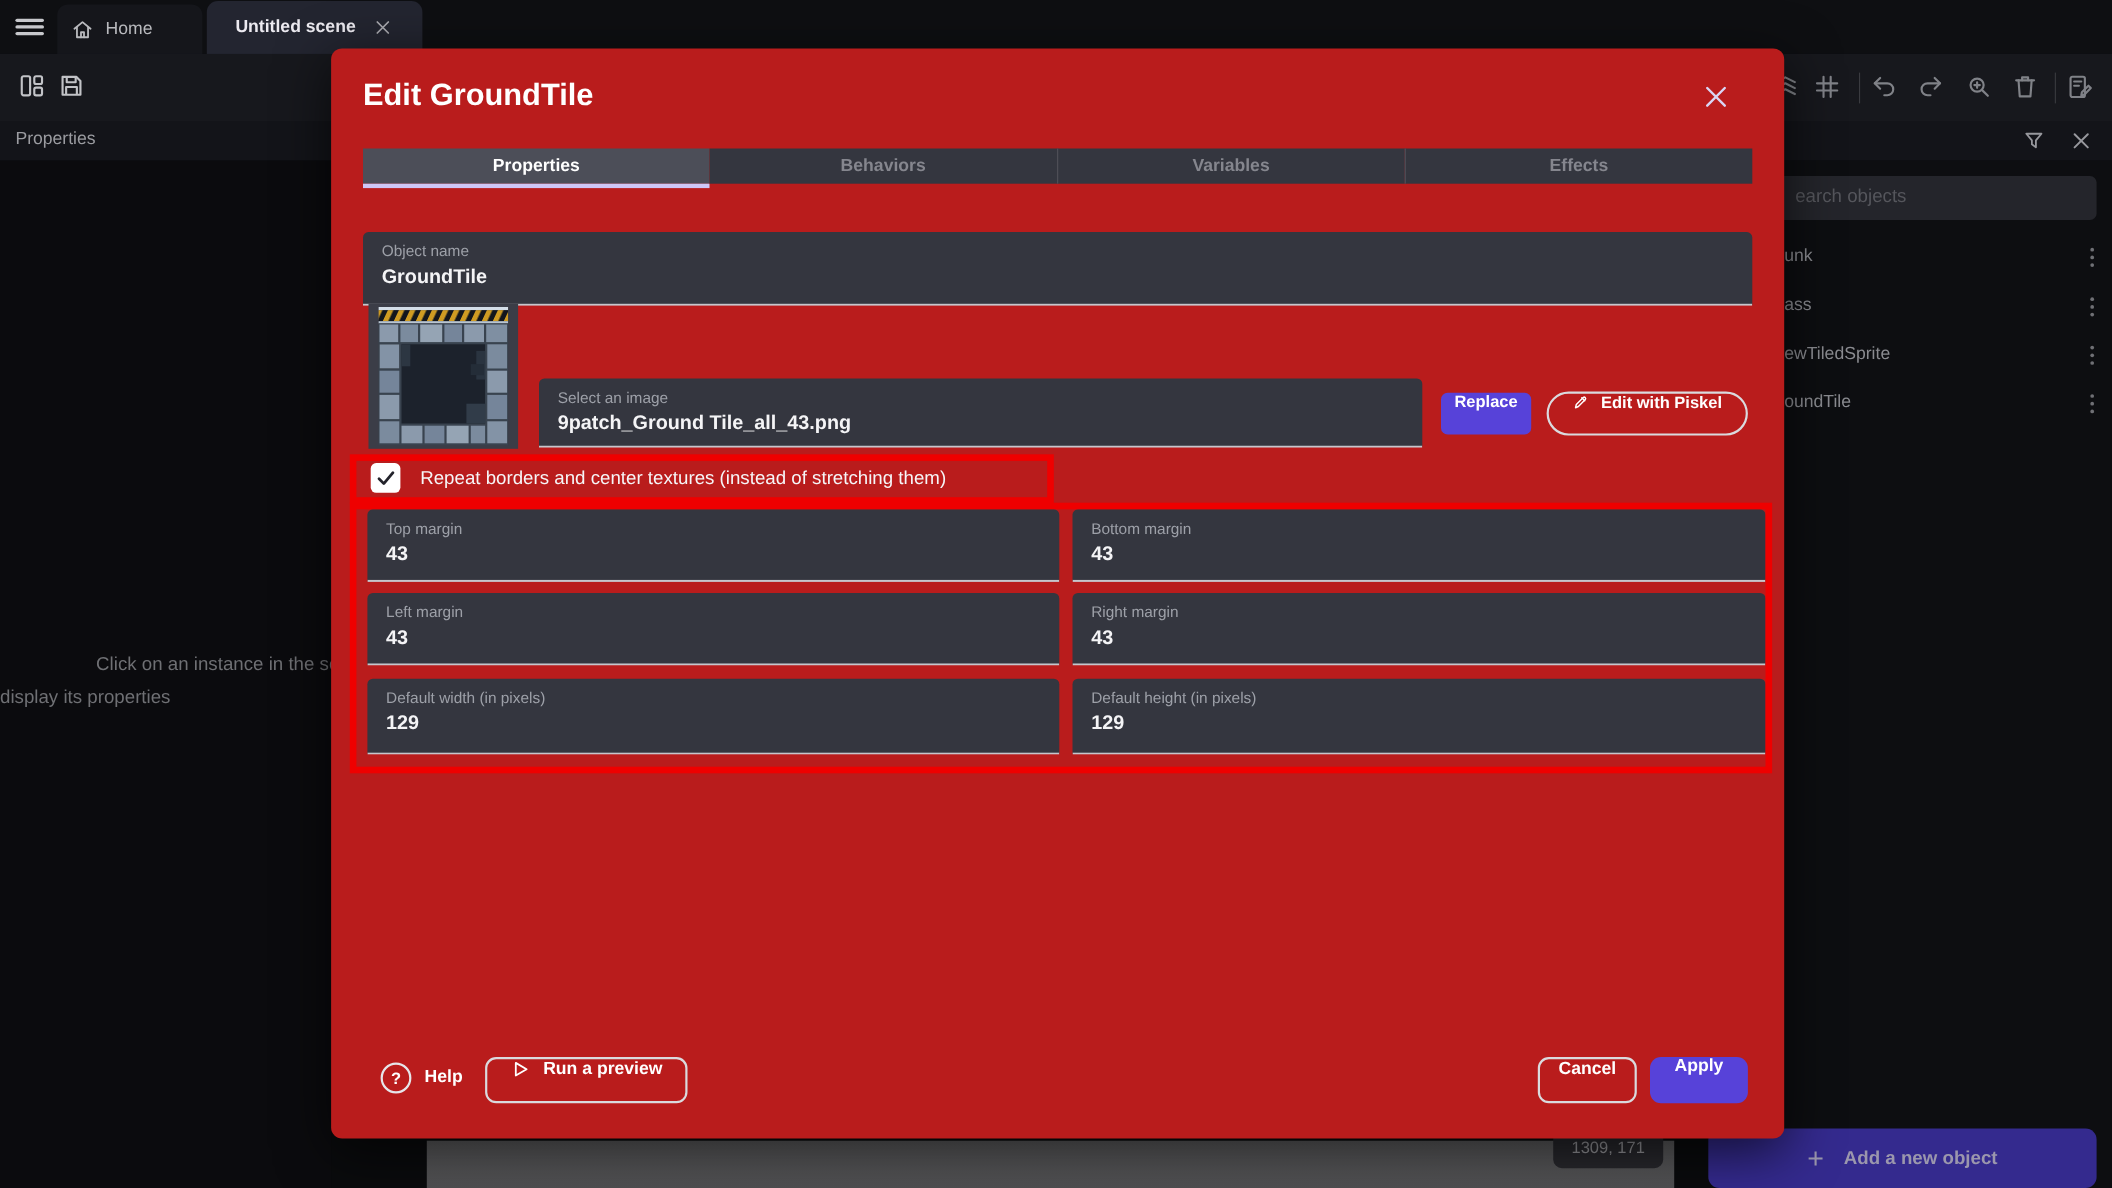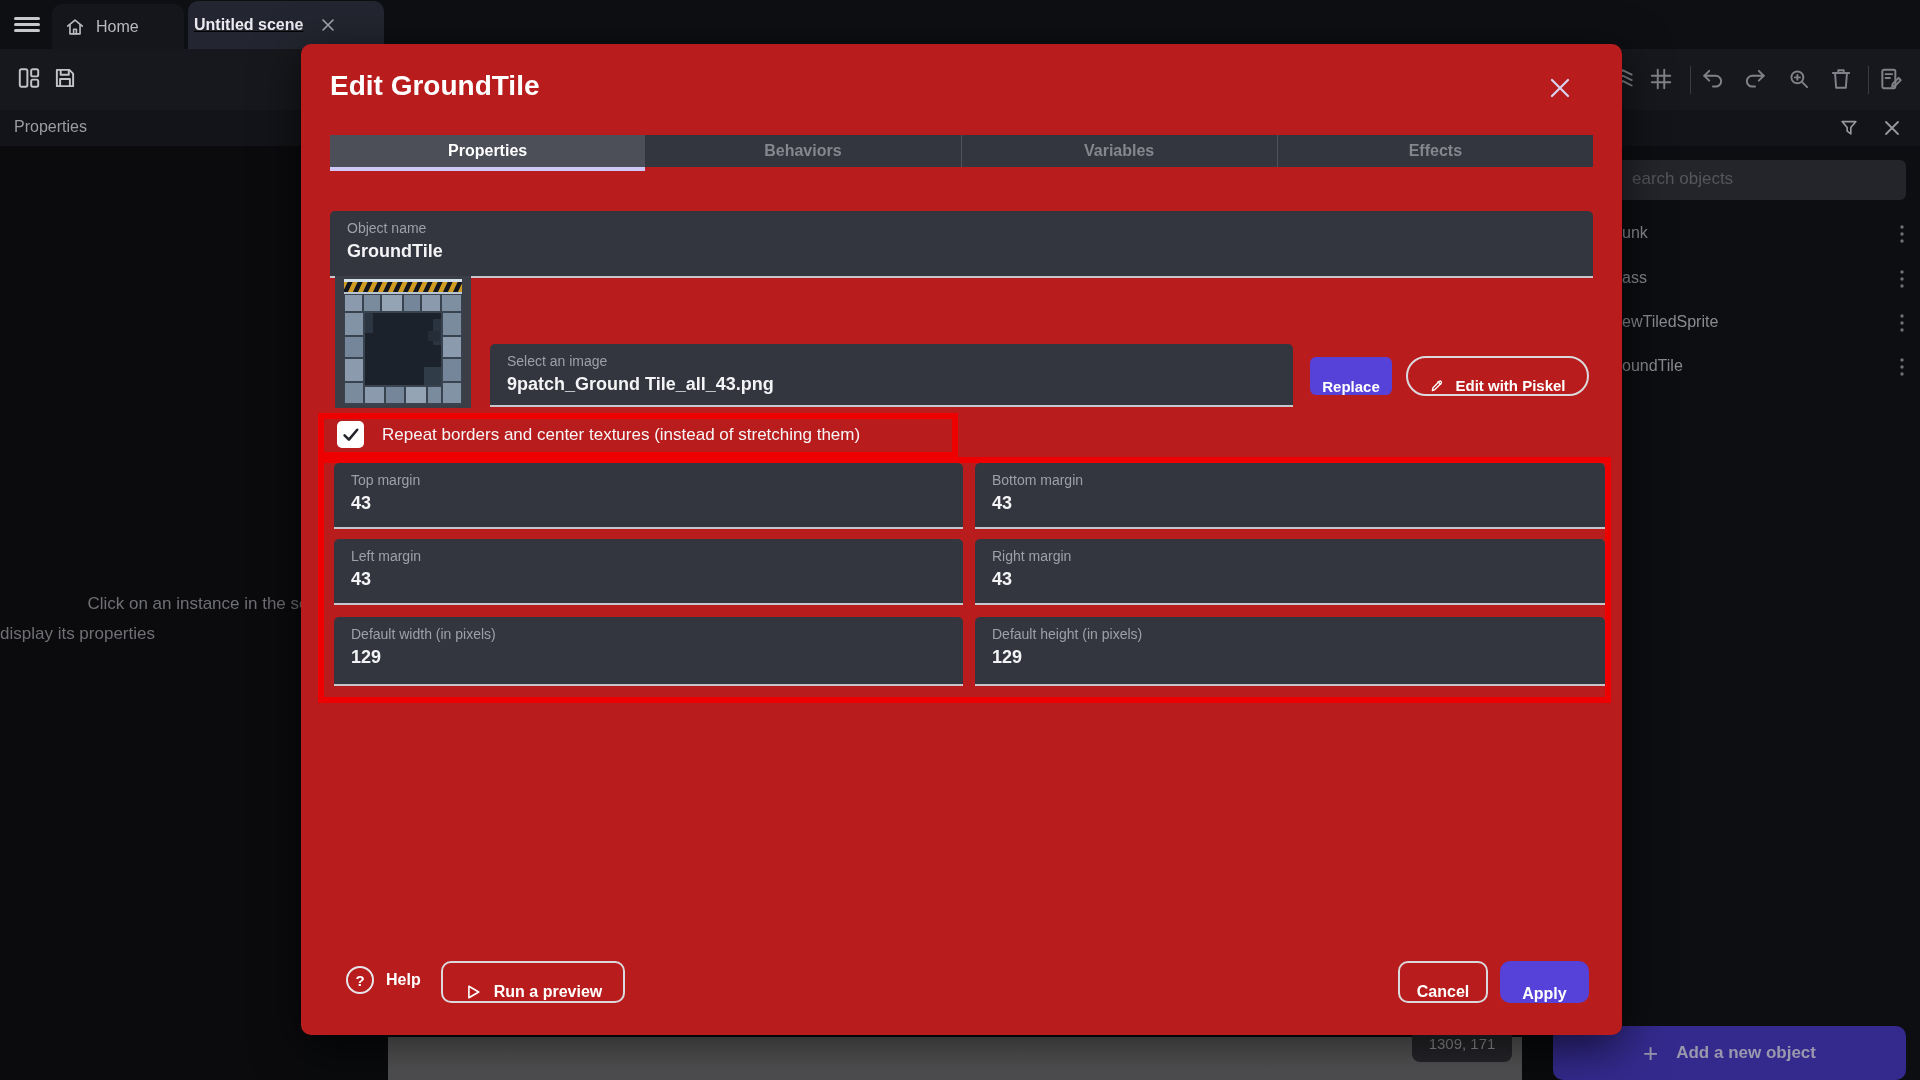--- a/index.html
+++ b/index.html
@@ -30,21 +30,21 @@
   .dlg-close{color:#d9d5f4;cursor:pointer;}
   .dlg-tabs{display:flex;width:1263px;height:32px;}
   .dlg-tab{flex:1;display:flex;align-items:center;justify-content:center;font-size:16px;font-weight:bold;background:#34363f;color:#85868e;position:relative;}
   .dlg-tab + .dlg-tab{border-left:1px solid #50515a;}
   .dlg-tab.active{background:#4c4e58;color:#ffffff;border-left:none;}
   .dlg-tab.active + .dlg-tab{border-left:none;}
   .dlg-tab.active::after{content:"";position:absolute;left:0;right:0;bottom:-4px;height:4px;background:#cfc7f6;}
   .field{background:#34363f;border-radius:5px 5px 0 0;border-bottom:2px solid #c6c6cc;}
   .field .flabel{position:absolute;left:17px;top:9px;font-size:14px;color:#9da0a8;}
   .field .fvalue{position:absolute;left:17px;top:30px;font-size:18px;font-weight:600;color:#f4f4f6;}
-  .btn{display:flex;align-items:flex-end;justify-content:center;font-weight:bold;font-size:15px;color:#fff;cursor:pointer;}
+  .btn{display:flex;align-items:flex-start;justify-content:center;font-weight:bold;font-size:15px;color:#fff;cursor:pointer;}
   .btn-primary{background:#5742d9;border-radius:6px;}
   .btn-outline{background:transparent;border:2px solid #dadade;border-radius:10px;}
   .redbox{border:6px solid #ef0000;z-index:11;pointer-events:none;}
   .checkbox{background:#ffffff;border-radius:5px;display:flex;align-items:center;justify-content:center;}
   .cb-label{font-size:17px;color:#f6f6f8;}
   .helpcircle{width:28px;height:28px;border:2px solid #e6e6ea;border-radius:50%;color:#fff;font-size:15px;font-weight:bold;display:flex;align-items:center;justify-content:center;}
   .ic{color:#808288;}
   .ic-left{color:#c2c3c7;}
   .sep{width:1px;height:28px;background:#3a3b40;}
 </style>
@@ -64,21 +64,21 @@
       <span style="color:#b9babe;">
         <svg width="22" height="22" viewBox="0 0 24 24" fill="none" stroke="currentColor" stroke-width="1.8" stroke-linecap="round" stroke-linejoin="round">
             <path d="M4 11 L12 4.5 L20 11"></path>
             <path d="M6.5 9.5 V19.5 H17.5 V9.5"></path>
             <path d="M10.5 19.5 V14.5 H13.5 V19.5"></path>
           </svg>
       </span>
       <span class="lbl" style="margin-left:10px;color:#b9babe;">Home</span>
     </div>
 
-    <div class="abs tab" style="left:188px;top:1px;height:48px;width:196px;background:#232530;padding-left:6px;text-decoration:underline;">
+    <div class="abs tab" style="left:188px;top:1px;height:48px;width:196px;background:#232530;padding-left:26px;">
       <span class="lbl" style="color:#eceaf0;font-weight:bold;">Untitled scene</span>
       <span class="closex">
         <svg width="14" height="14" viewBox="0 0 14 14" stroke="currentColor" stroke-width="1.6" stroke-linecap="round">
             <path d="M2 2 L12 12 M12 2 L2 12"></path>
           </svg>
       </span>
     </div>
 
   </div>
 

